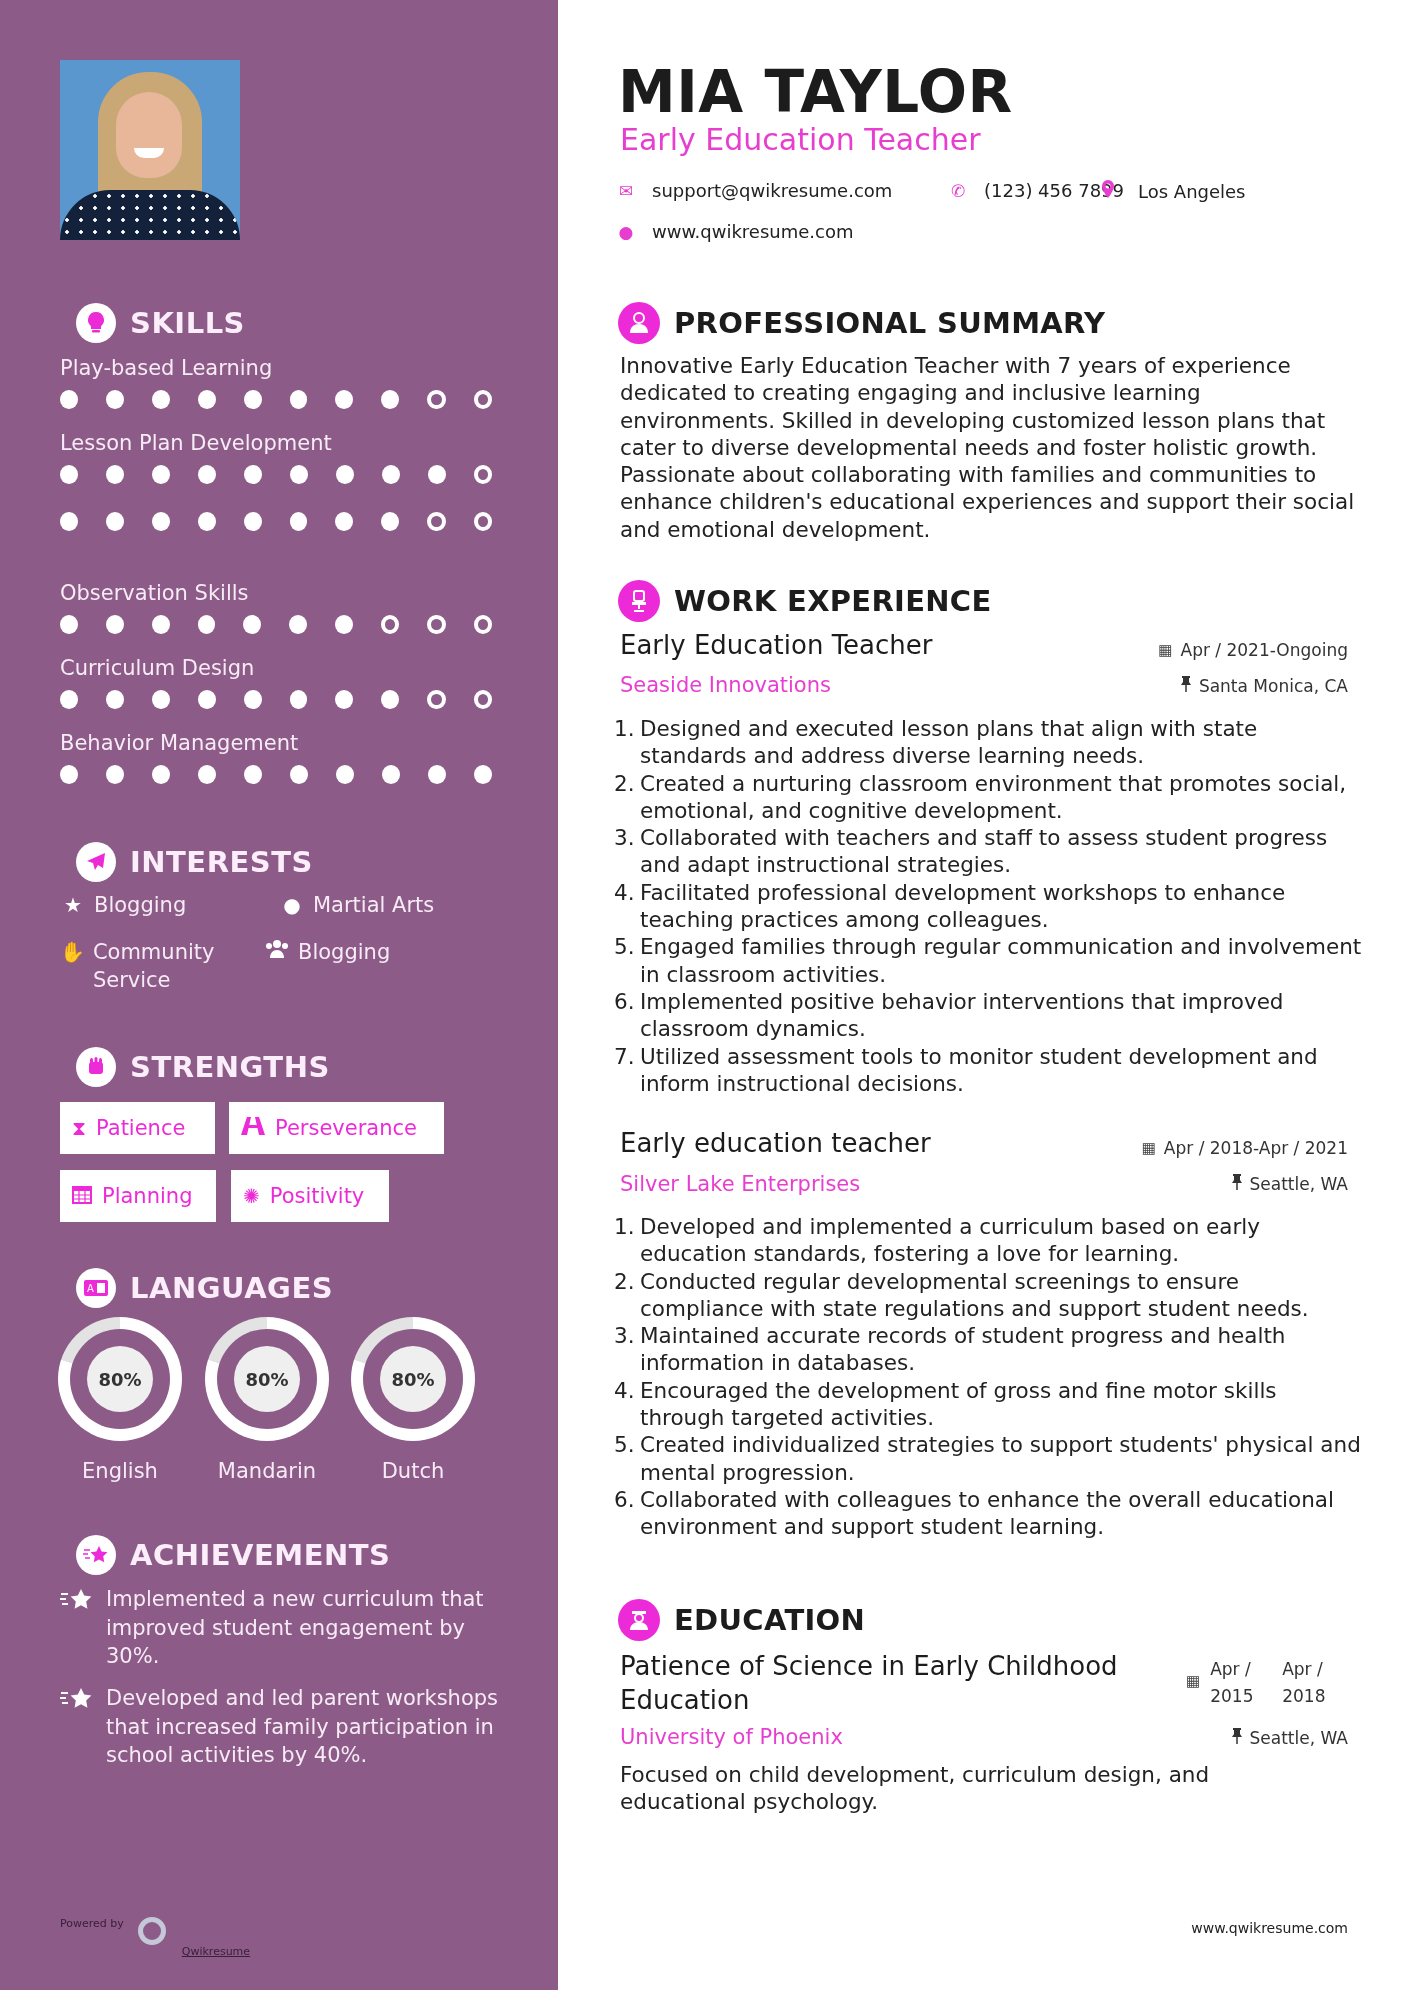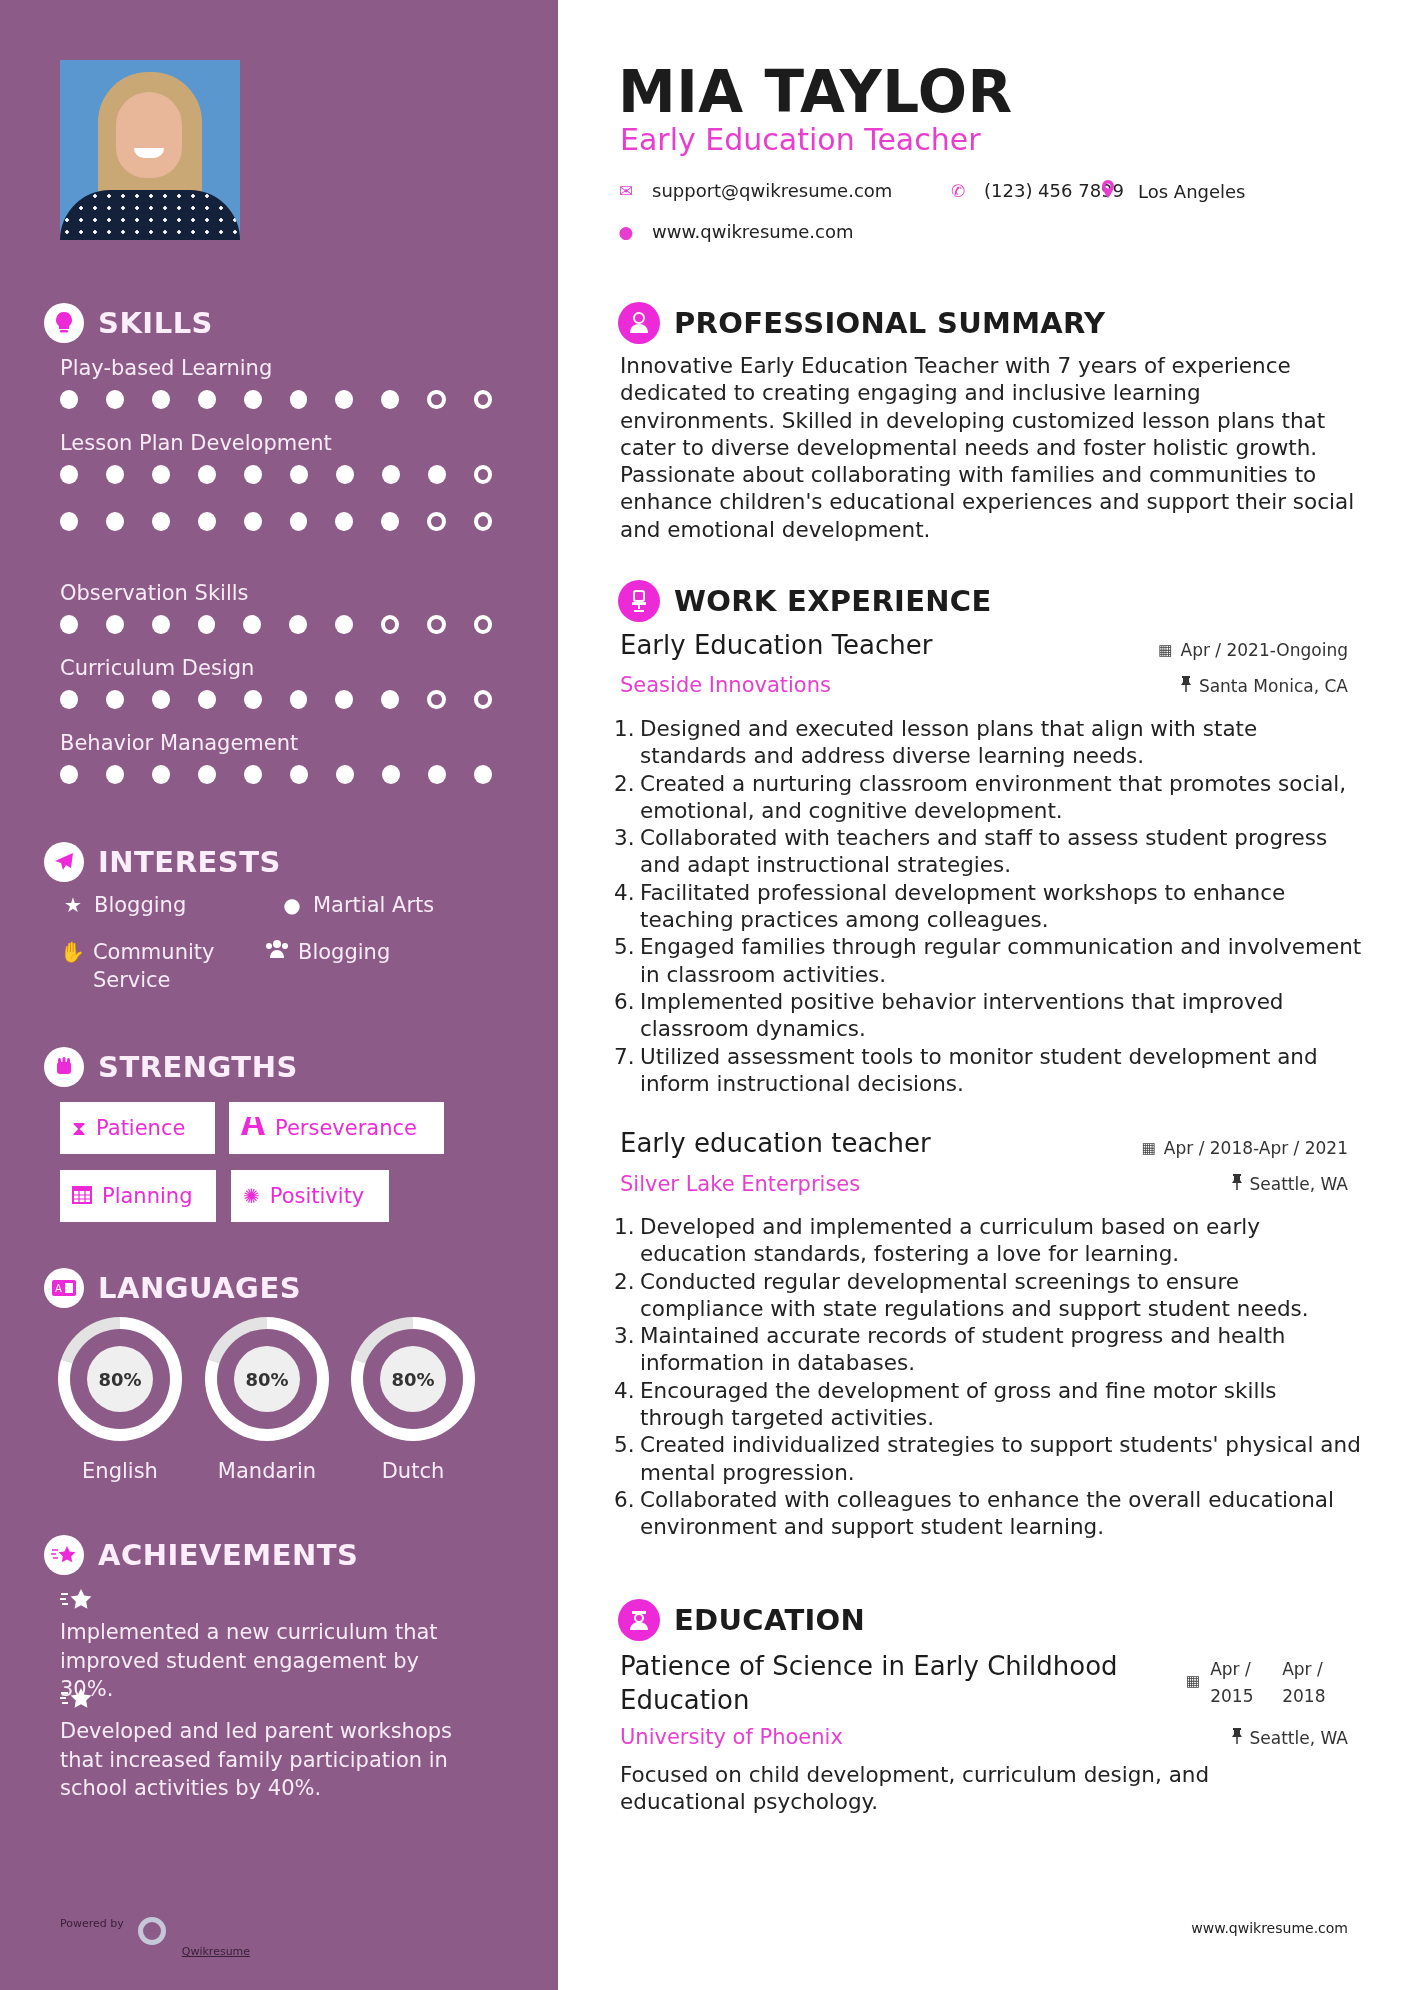--- a/index.html
+++ b/index.html
@@ -8,21 +8,21 @@
 
   
   .sidebar { position: absolute; left: 0; top: 0; width: 558px; height: 1990px; background: #8c5b88; color: #ffffff; }
   .photo { position: absolute; left: 60px; top: 60px; width: 180px; height: 180px; background: #5a97cf; overflow: hidden; }
   .photo .hair { position: absolute; left: 38px; top: 12px; width: 104px; height: 150px; background: #c9a876; border-radius: 50px 50px 20px 20px; }
   .photo .face { position: absolute; left: 56px; top: 32px; width: 66px; height: 86px; background: #e8b79a; border-radius: 33px 33px 30px 30px; }
   .photo .smile { position: absolute; left: 74px; top: 88px; width: 30px; height: 10px; background: #ffffff; border-radius: 0 0 15px 15px; }
   .photo .shirt { position: absolute; left: 0; top: 130px; width: 180px; height: 50px; background: #14213a; border-radius: 50px 50px 0 0;
     background-image: radial-gradient(circle, #ffffff 1.5px, transparent 2px); background-size: 14px 12px; }
 
-  .side-heading { position: absolute; left: 44px; height: 40px; display: flex; align-items: center; justify-content: center; }
+  .side-heading { position: absolute; left: 76px; height: 40px; display: flex; align-items: center; justify-content: center; }
   .side-heading .ico { width: 40px; height: 40px; border-radius: 50%; background: #ffffff; display: flex; align-items: center; justify-content: center; color: #ec2ad8; font-size: 20px; margin-right: 14px; }
   .side-heading .ttl { font-family: "DejaVu Sans", sans-serif; font-weight: bold; font-size: 29px; color: #fbeefa; letter-spacing: 0.5px; }
 
   .skill { position: absolute; left: 60px; width: 460px; }
   .skill .lbl { font-size: 21px; color: #f7ecf6; height: 28px; line-height: 28px; }
   .skill .dots { display: flex; margin-top: 8px; }
   .dot { width: 19px; height: 19px; border-radius: 50%; margin-right: 28px; background: #ffffff; }
   .dot.empty { background: transparent; border: 4px solid #ffffff; }
 
   .interest { position: absolute; display: flex; font-size: 21px; color: #f7ecf6; line-height: 28px; }
@@ -30,21 +30,21 @@
 
   .tag { position: absolute; height: 52px; background: #ffffff; display: flex; align-items: center; padding: 0 12px; color: #ec2ad8; font-size: 21px; }
   .tag .t-ico { margin-right: 10px; font-size: 20px; color: #ec2ad8; }
 
   .lang { position: absolute; width: 124px; text-align: center; }
   .ring { width: 124px; height: 124px; border-radius: 50%; position: relative; }
   .ring .inner { position: absolute; left: 12px; top: 12px; width: 100px; height: 100px; border-radius: 50%; background: #8c5b88; }
   .ring .disc { position: absolute; left: 29px; top: 29px; width: 66px; height: 66px; border-radius: 50%; background: #efefef; display: flex; align-items: center; justify-content: center; font-weight: bold; font-size: 18px; color: #333333; }
   .lang .lname { margin-top: 18px; font-size: 21px; color: #f7ecf6; }
 
-  .ach { position: absolute; left: 60px; width: 460px; display: flex; flex-direction: column; }
+  .ach { position: absolute; left: 60px; width: 460px; display: flex; }
   .ach .a-ico { width: 36px; margin-right: 10px; font-size: 22px; color: #ffffff; padding-top: 2px; }
   .ach .a-txt { font-size: 21px; line-height: 28.5px; color: #f7ecf6; width: 400px; }
 
   .powered { position: absolute; left: 60px; top: 1917px; display: flex; align-items: flex-start; font-size: 11px; color: #3a2038; }
   .powered .q { width: 28px; height: 28px; border-radius: 50%; border: 5px solid #c4c8d8; margin: 0 16px 0 14px; }
   .powered .link { text-decoration: underline; color: #3a2038; margin-top: 28px; }
 
   
   .name { position: absolute; left: 618px; top: 58px; font-weight: bold; font-size: 58px; color: #1c1c1c; letter-spacing: 0.5px; }
   .title { position: absolute; left: 620px; top: 122px; font-size: 30px; color: #e83ed0; }

